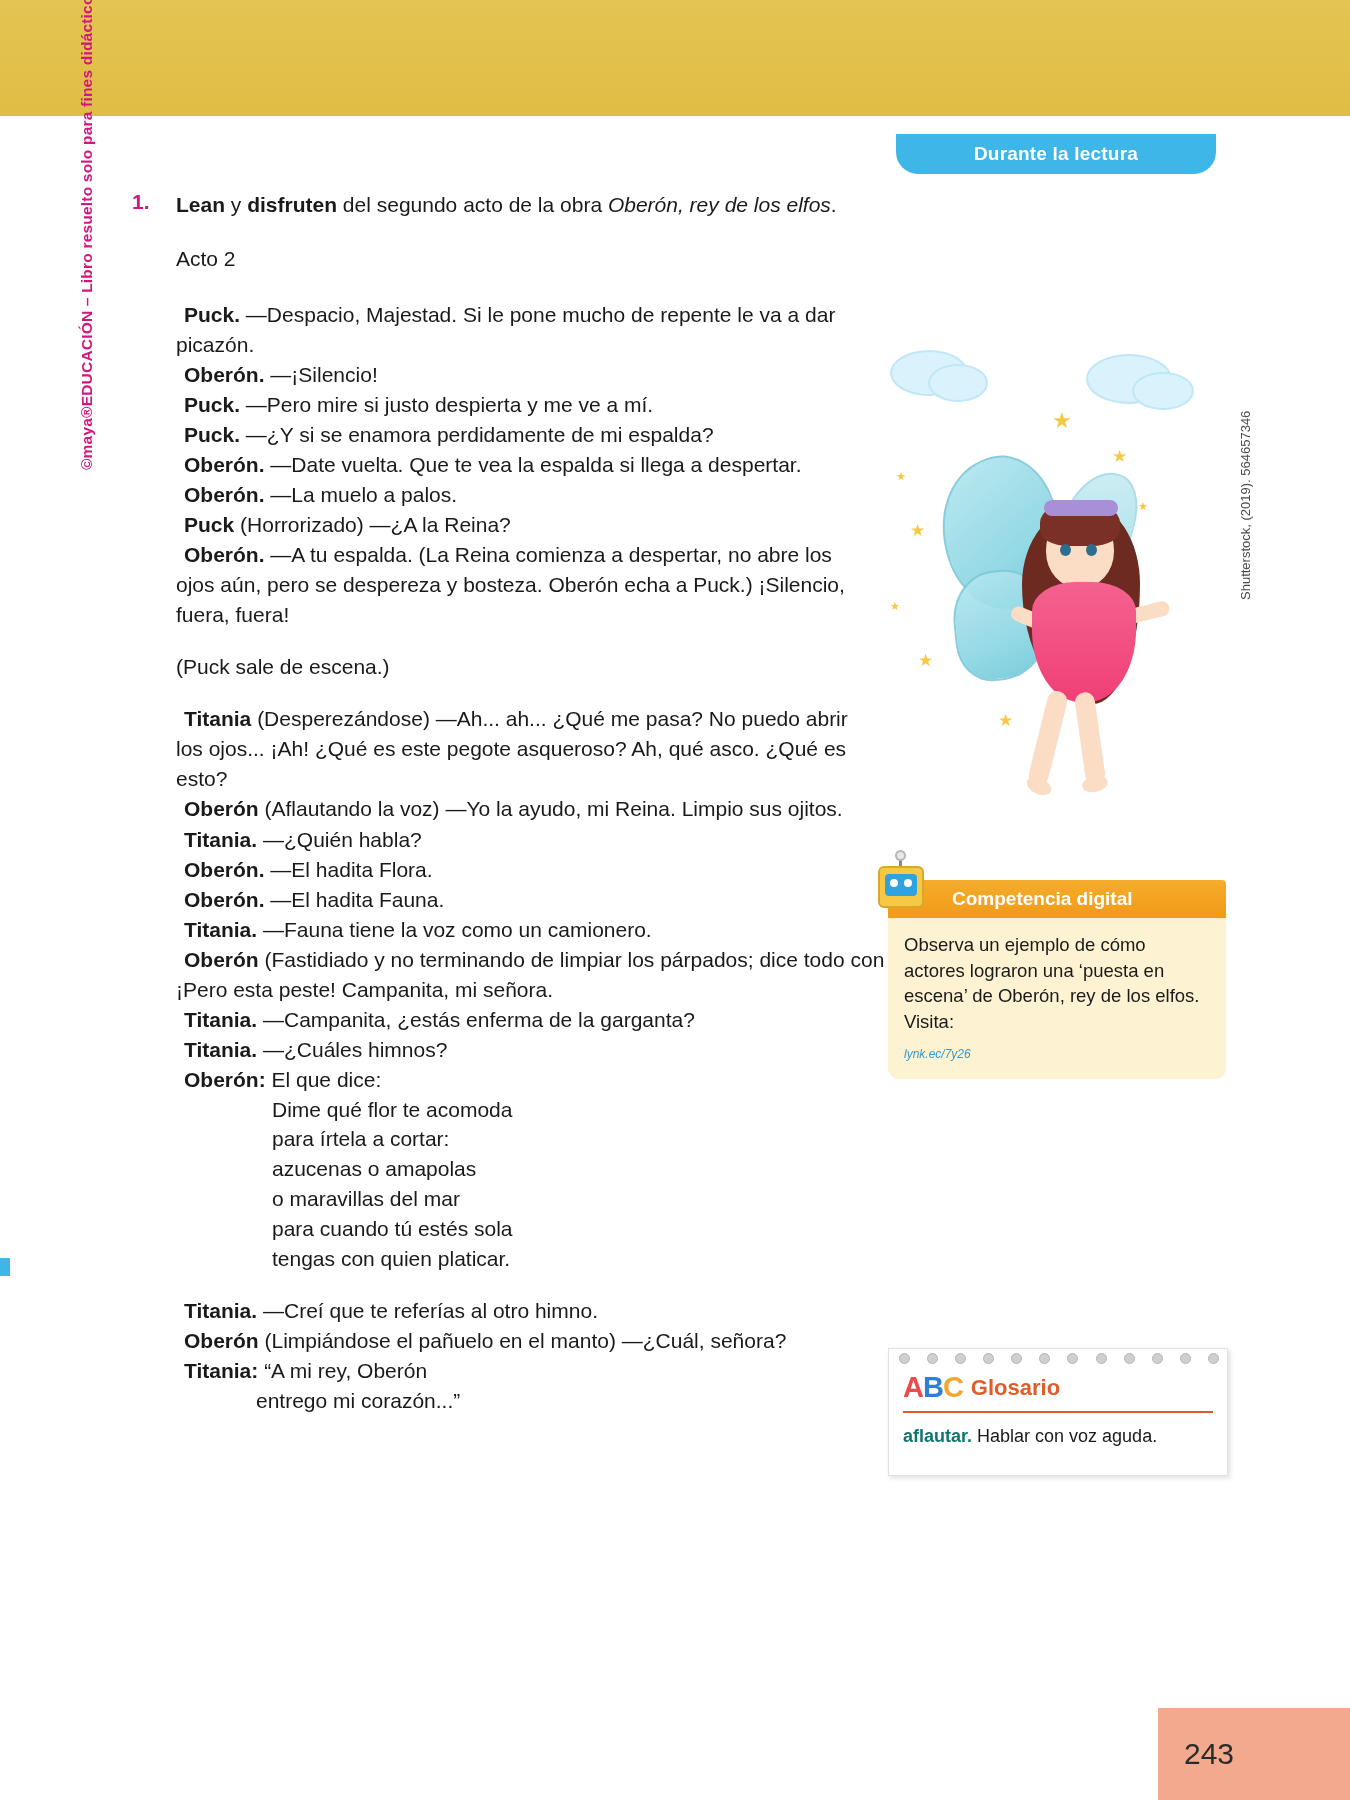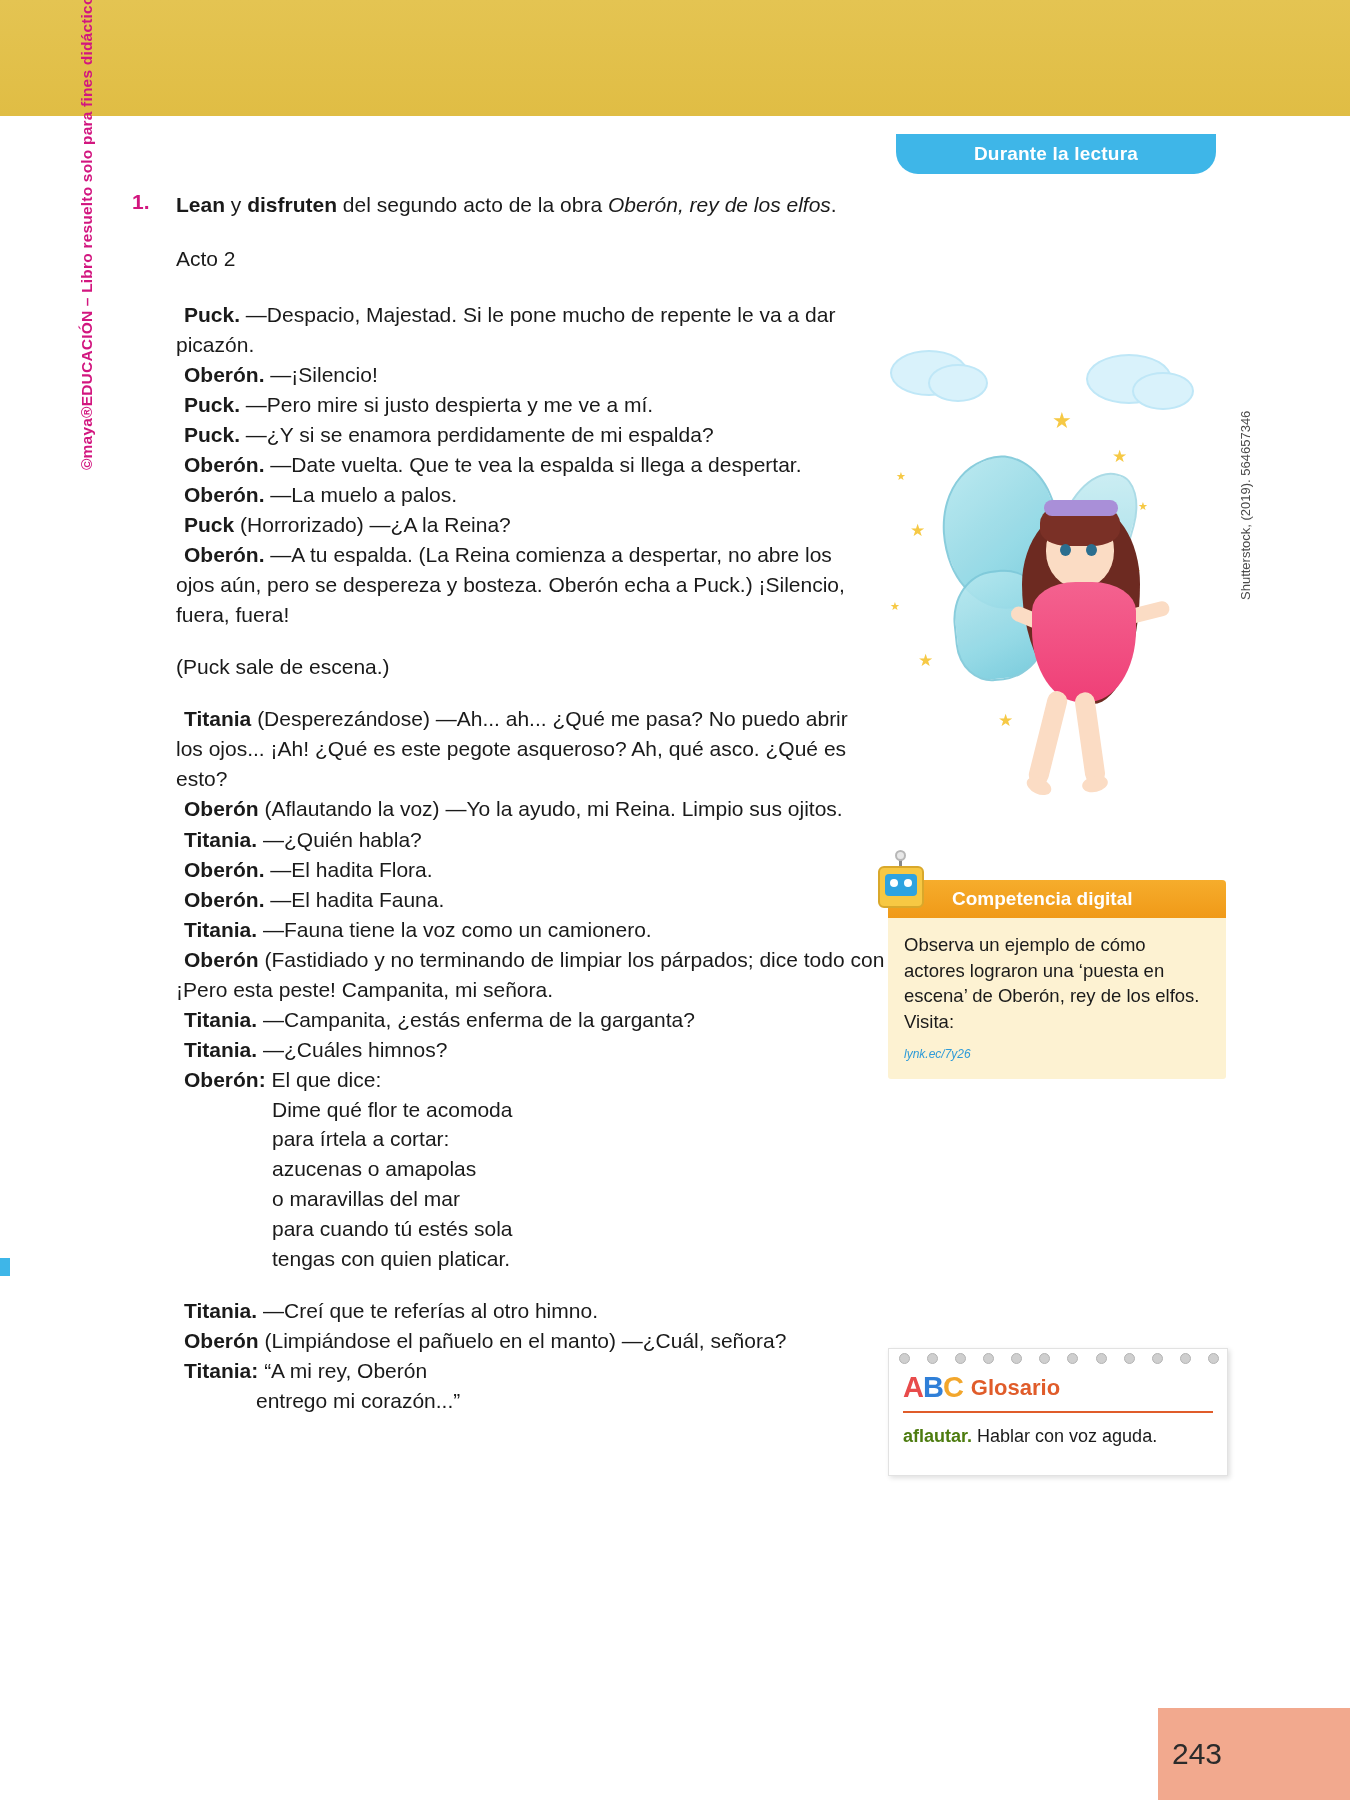--- a/index.html
+++ b/index.html
@@ -258,21 +258,21 @@
   .foot.l { left: 86px; top: 338px; transform: rotate(25deg); }
   .foot.r { left: 142px;top: 336px; transform: rotate(-12deg); }
 
   
   .comp-box {
     position: absolute;
     left: 888px;
     top: 880px;
     width: 338px;
     background: #fdf2d2;
-    border-radius: 3px;
+    border-radius: 11px;
   }
   .comp-header {
     position: relative;
     height: 38px;
     background: linear-gradient(180deg,#f6ad2c 0%, #f09a18 100%);
     border-radius: 4px 4px 0 0;
     color: #ffffff;
     font-weight: bold;
     font-size: 19px;
     display: flex;
@@ -393,36 +393,36 @@
   }
   .glos-entry {
     position: absolute;
     left: 14px;
     top: 76px;
     width: 314px;
     font-size: 18px;
     line-height: 1.3;
   }
   .glos-word {
-    color: #4d7c0f;
+    color: #0f766e;
     font-weight: bold;
   }
 
   
   .page-tab {
     position: absolute;
     right: 0;
     bottom: 0;
     width: 192px;
     height: 92px;
     background: #f2a98e;
     display: flex;
     align-items: center;
     justify-content: flex-start;
-    padding-left: 14px;
+    padding-left: 26px;
   }
   .page-num {
     font-size: 30px;
     color: #2b2b2b;
   }
 </style>
 </head>
 <body>
 
 <div class="top-band">

